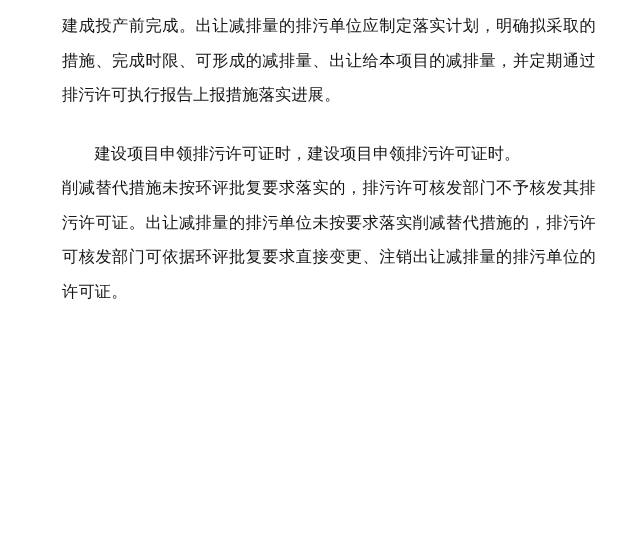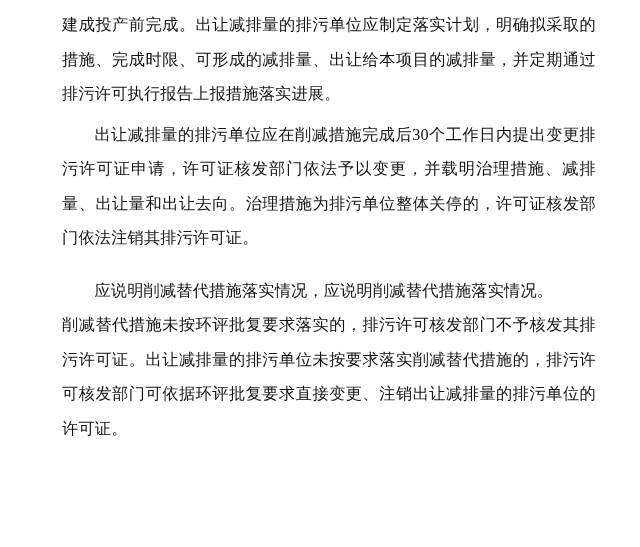--- a/index.html
+++ b/index.html
@@ -25,21 +25,21 @@
     color: #1a1a1a;
   }
   .para {
     font-size: 16.2px;
     line-height: 34.5px;
     text-align: justify;
     text-justify: inter-ideograph;
     letter-spacing: 0.2px;
     margin: 0;
     color: #141414;
-    font-family: Liberation Serif, serif;
+    font-family: Liberation Sans, sans-serif;
   }
   .para + .para {
     margin-top: 0px;
   }
   .indent-2 {
     text-indent: 2em;
   }
   .indent-0 {
     text-indent: 0;
   }
@@ -53,25 +53,24 @@
 </head>
 <body>
 
 <div class="page">
   <div class="doc-body">
 
     <p class="para indent-0">建成投产前完成。出让减排量的排污单位应制定落实计划，明确拟采取的措施、完成时限、可形成的减排量、出让给本项目的减排量，并定期通过排污许可执行报告上报措施落实进展。</p>
 
     <div class="spacer-sm"></div>
 
-    <p class="para indent-2">出让减排量的排污单位应在削减措施完成后30个工作日内提出变更排污许可证申请，许可证核发部门依法予以变更，并载明治理措施、减排量、出让量和出让去向。治理措施为排污单位整体关停的，许可证核发部门依法注销其排污许可证。</p>
 
     <div class="spacer-md"></div>
 
 
     <div class="spacer-md"></div>
 
-    <p class="para indent-2">应说明削减替代措施落实情况，应说明削减替代措施落实情况。</p>
+    <p class="para indent-2">建设项目申领排污许可证时，建设项目申领排污许可证时。</p>
 
     <p class="para indent-0">削减替代措施未按环评批复要求落实的，排污许可核发部门不予核发其排污许可证。出让减排量的排污单位未按要求落实削减替代措施的，排污许可核发部门可依据环评批复要求直接变更、注销出让减排量的排污单位的许可证。</p>
 
   </div>
 </div>
 
 </body></html>

